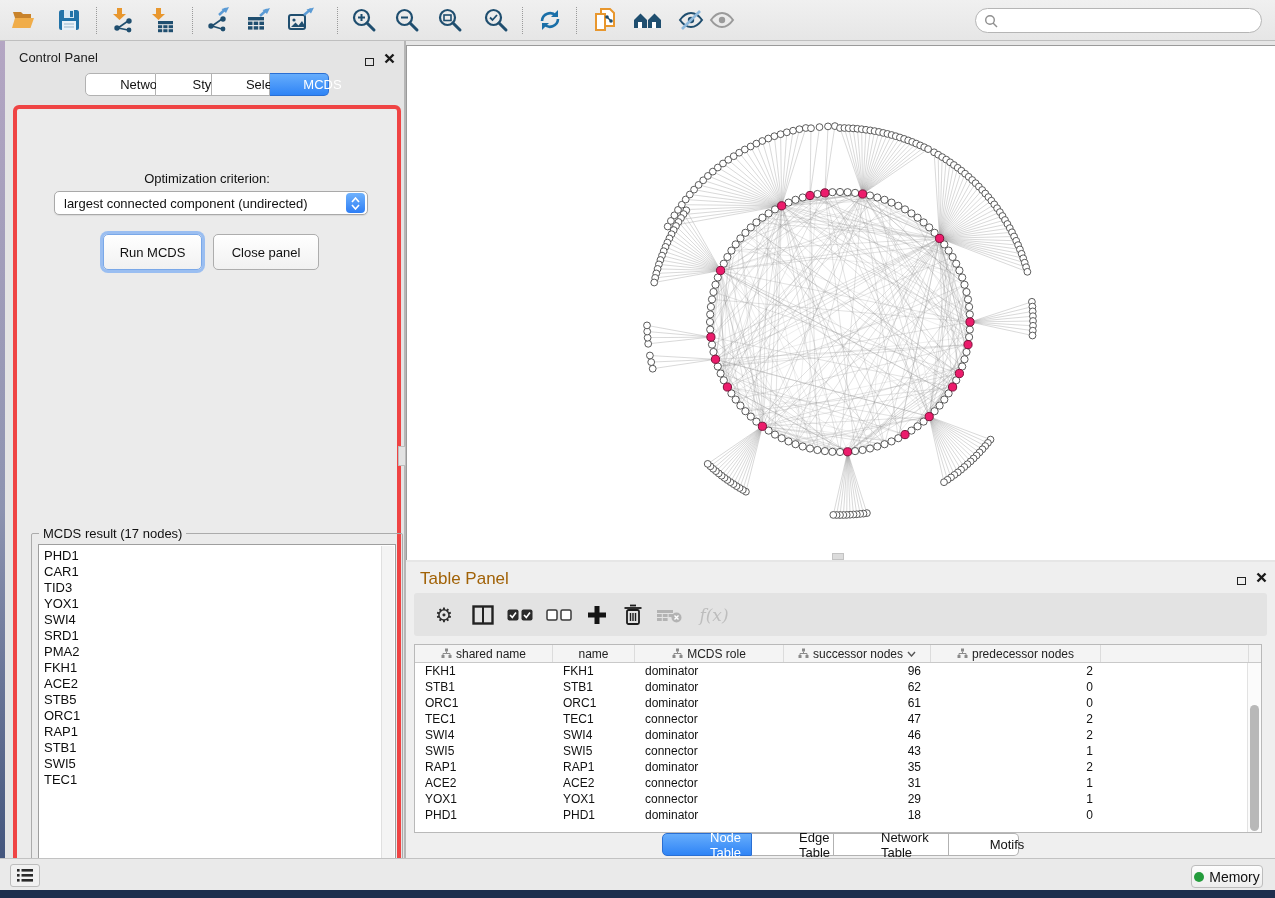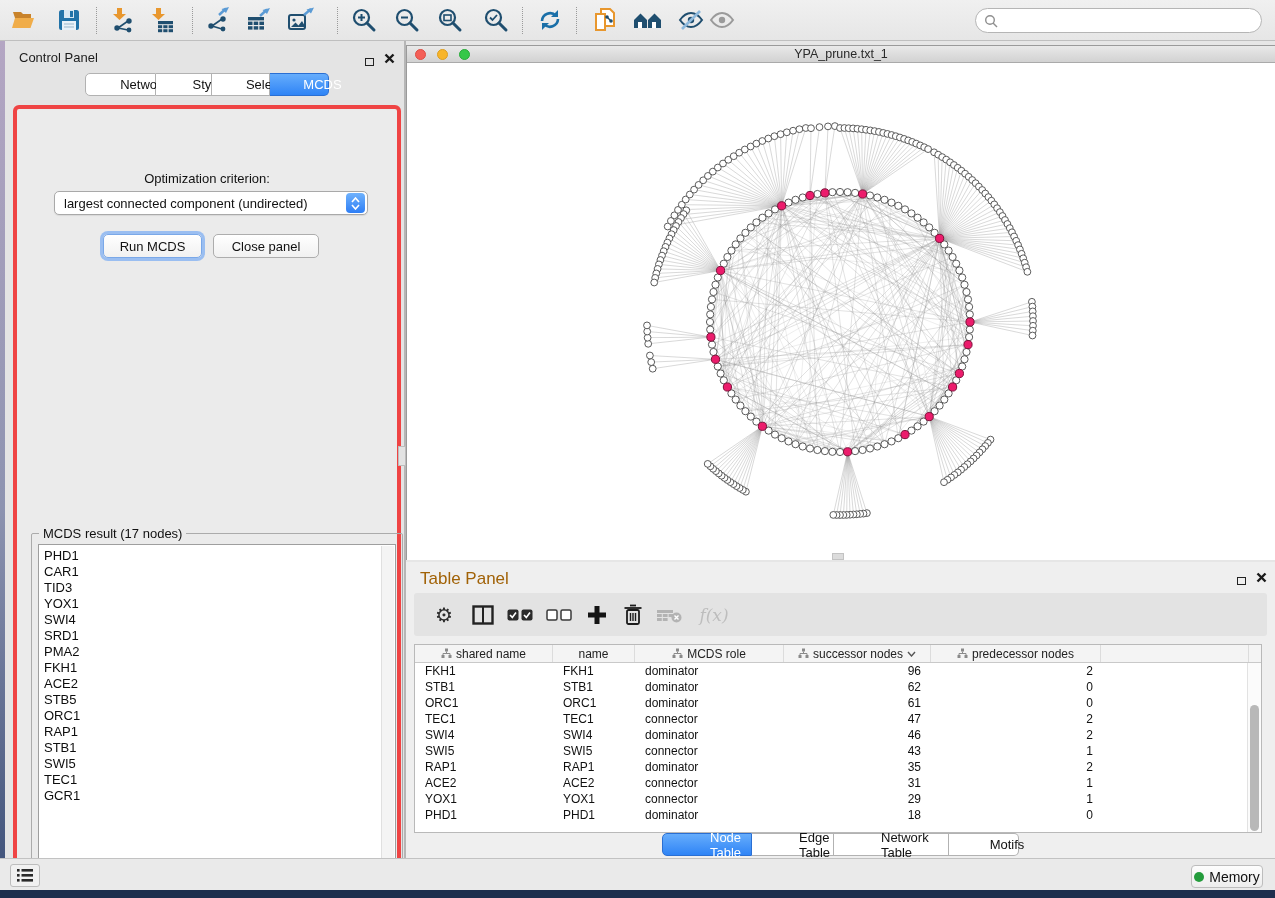--- a/index.html
+++ b/index.html
@@ -37,21 +37,21 @@
 
   .cp-tabs { left:80px; top:32px; }
   .cp-body { position:absolute; left:8px; top:64px; width:388px; height:762px;
     background:#ebebeb; border:4px solid #ef4444; border-radius:6px; }
   .opt-label { position:absolute; left:0; top:62px; width:100%; text-align:center; font-size:13px; color:#111; }
   .mac-select { position:absolute; left:37px; top:82px; width:314px; height:24px; background:#fff;
     border:1px solid #a9a9a9; border-radius:5px; display:flex; align-items:center; box-shadow:0 1px 1px rgba(0,0,0,.08); }
   .mac-select .val { flex:1; font-size:13px; color:#111; padding-left:9px; white-space:nowrap; overflow:hidden; }
   .mac-select .stepper { width:19px; height:20px; margin-right:2px; border-radius:4px;
     background:linear-gradient(#6fb2fd,#2e7ef5); display:flex; flex-direction:column; align-items:center; justify-content:center; gap:1px; }
-  .btn { position:absolute; height:24px; background:linear-gradient(#ffffff,#f1f1f1); border:1px solid #adadad;
+  .btn { position:absolute; height:36px; background:linear-gradient(#ffffff,#f1f1f1); border:1px solid #adadad;
     border-radius:5px; font:13px "Liberation Sans",sans-serif; color:#111; display:flex; align-items:center; justify-content:center; }
   .btn.focus-ring { box-shadow:0 0 0 3px rgba(100,160,245,.6); border-color:#7aa8e8; }
 
   .groupbox { position:absolute; left:14px; top:424px; width:372px; height:373px; border:1px solid #ababab; border-radius:2px; }
   .groupbox .legend { position:absolute; top:-8px; left:7px; background:#ebebeb; padding:0 4px; font-size:13px; color:#111; }
   .mcds-list { position:absolute; left:6px; top:10px; width:358px; height:356px; background:#fff; border:1px solid #9e9e9e; overflow:hidden; }
   .mcds-list ul { list-style:none; padding:3px 0 0 5px; font-size:13px; color:#0d0d0d; }
   .mcds-list li { height:16px; line-height:16px; }
   .mcds-scroll { position:absolute; right:1px; top:1px; bottom:1px; width:13px; background:#f4f4f4; border-left:1px solid #e0e0e0; }
 
@@ -316,38 +316,31 @@
               <li>SRD1</li>
               <li>PMA2</li>
               <li>FKH1</li>
               <li>ACE2</li>
               <li>STB5</li>
               <li>ORC1</li>
               <li>RAP1</li>
               <li>STB1</li>
               <li>SWI5</li>
               <li>TEC1</li>
-              <li>GCR1</li>
             </ul>
           <div class="mcds-scroll"></div>
         </div>
       </div>
     </div>
   </div>
 
   <div class="v-divider"></div>
   <div class="v-grip"></div>
 
   <div class="network-window">
-    <div class="net-titlebar">
-      <span class="tl red"></span>
-      <span class="tl yellow"></span>
-      <span class="tl green"></span>
-      <div class="net-title">YPA_prune.txt_1</div>
-    </div>
     <svg class="net-canvas" id="net-svg" viewBox="0 0 869 497">
         <line x1="374.7" y1="142.8" x2="361.6" y2="367.6" stroke="#8c8c8c" stroke-width="0.55" opacity="0.45"></line>
         <line x1="374.7" y1="142.8" x2="477.5" y2="381.2" stroke="#8c8c8c" stroke-width="0.55" opacity="0.45"></line>
         <line x1="374.7" y1="142.8" x2="328.7" y2="181.4" stroke="#8c8c8c" stroke-width="0.55" opacity="0.45"></line>
         <line x1="374.7" y1="142.8" x2="320.4" y2="324.0" stroke="#8c8c8c" stroke-width="0.55" opacity="0.45"></line>
         <line x1="374.7" y1="142.8" x2="545.6" y2="194.0" stroke="#8c8c8c" stroke-width="0.55" opacity="0.45"></line>
         <line x1="374.7" y1="142.8" x2="417.9" y2="388.1" stroke="#8c8c8c" stroke-width="0.55" opacity="0.45"></line>
         <line x1="374.7" y1="142.8" x2="562.1" y2="274.1" stroke="#8c8c8c" stroke-width="0.55" opacity="0.45"></line>
         <line x1="374.7" y1="142.8" x2="343.8" y2="353.6" stroke="#8c8c8c" stroke-width="0.55" opacity="0.45"></line>
         <line x1="374.7" y1="142.8" x2="333.4" y2="175.4" stroke="#8c8c8c" stroke-width="0.55" opacity="0.45"></line>

